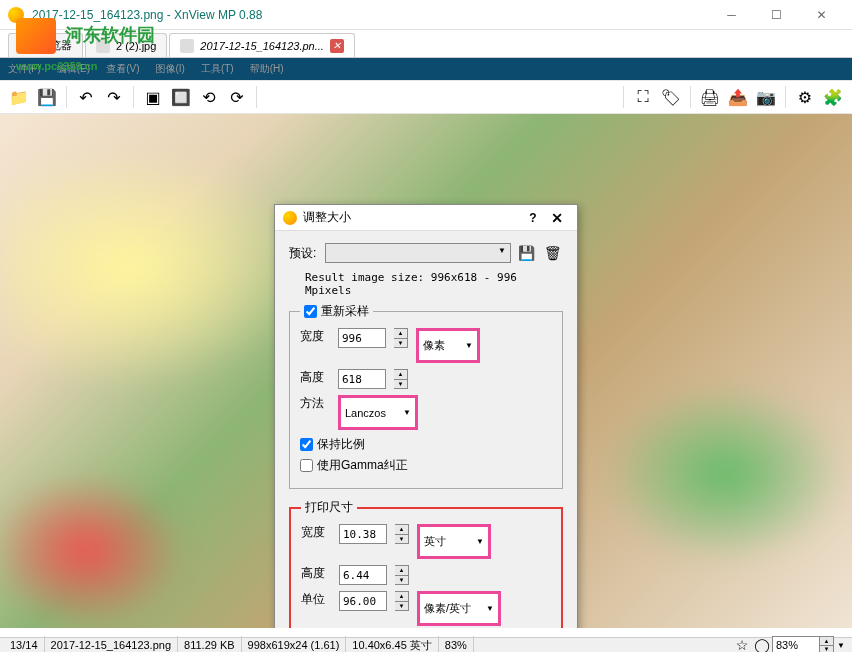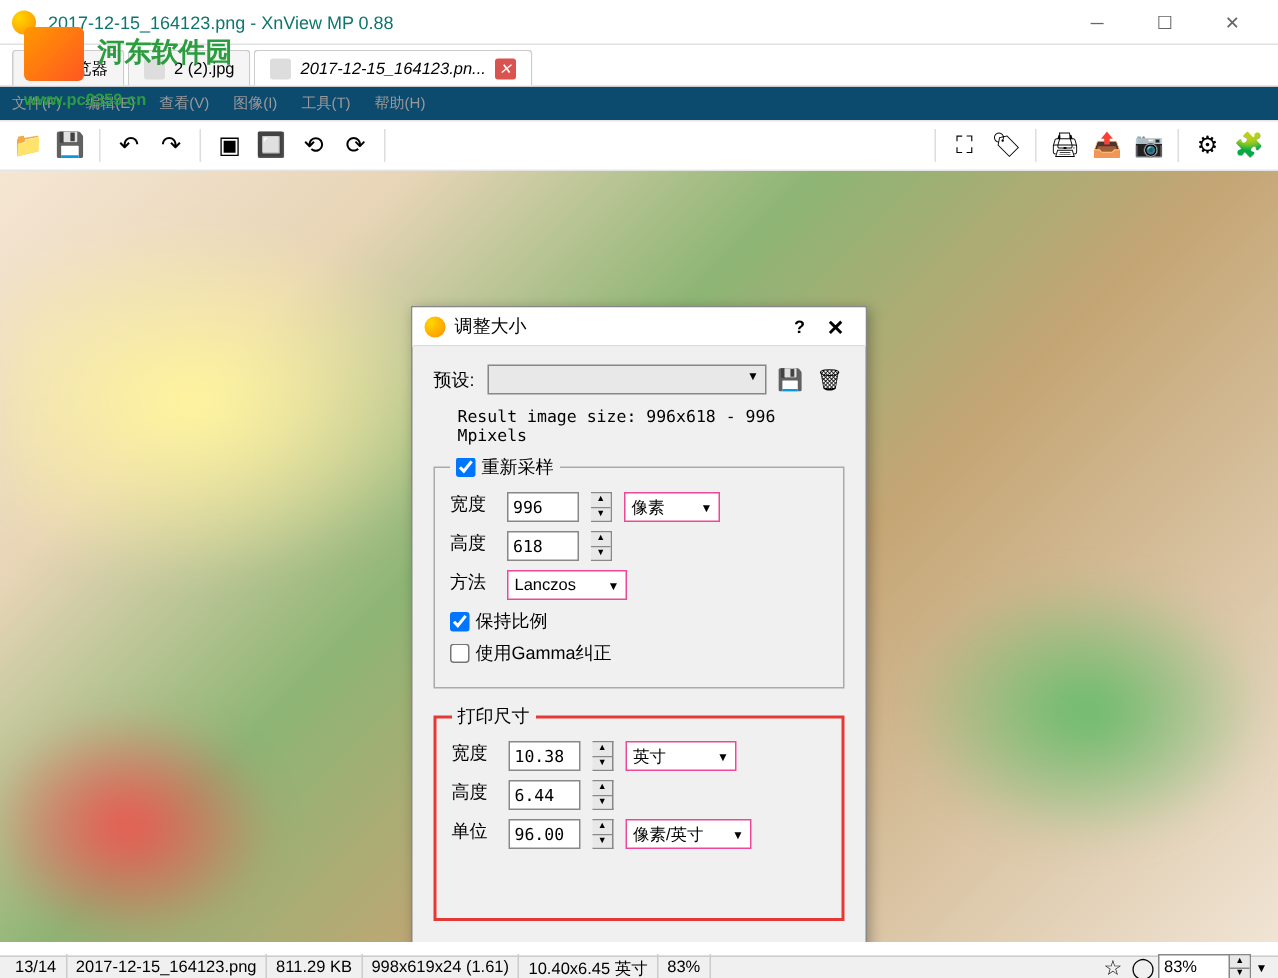--- a/index.html
+++ b/index.html
@@ -61,21 +61,21 @@
     fieldset { border: 1px solid #aaa; padding: 8px 10px 10px; margin-bottom: 10px; }
     legend { padding: 0 4px; font-size: 12px; display: flex; align-items: center; gap: 4px; }
     legend input[type="checkbox"] { margin: 0; }
     
     .fld-row { display: flex; margin-bottom: 6px; gap: 8px; }
     .fld-lbl { width: 30px; font-size: 12px; }
     .numbox { width: 48px; height: 20px; border: 1px solid #888; padding: 0 3px; font-size: 11px; font-family: monospace; }
     .spinner { width: 14px; height: 20px; border: 1px solid #888; border-left: none; display: flex; flex-direction: column; }
     .spin-up, .spin-down { flex: 1; display: flex; align-items: center; justify-content: center; font-size: 6px; cursor: pointer; background: #e8e8e8; }
     .spin-up { border-bottom: 1px solid #888; }
-    .combo { height: 20px; border: 1px solid #ec4899; background: #fff; padding: 0 4px; font-size: 11px; display: flex; align-items: center; justify-content: space-between; cursor: pointer; }
+    .combo { height: 35px; border: 3px solid #ec4899; background: #fff; padding: 0 4px; font-size: 11px; display: flex; align-items: center; justify-content: space-between; cursor: pointer; }
     .combo-arrow { font-size: 8px; }
     .chk-row { display: flex; align-items: center; gap: 4px; margin-bottom: 4px; font-size: 12px; }
     
     .red-box { border: 2px solid #e53935; }
     
     
     .statusbar { position: absolute; bottom: 0; left: 0; right: 0; height: 15px; background: #f0f0f0; border-top: 1px solid #ccc; display: flex; align-items: center; font-size: 11px; padding: 0 4px; gap: 0; }
     .status-cell { padding: 0 6px; border-right: 1px solid #ccc; height: 18px; display: flex; align-items: center; }
     .status-spacer { flex: 1; }
     .zoom-box { width: 48px; height: 18px; border: 1px solid #888; padding: 0 3px; font-size: 11px; }

